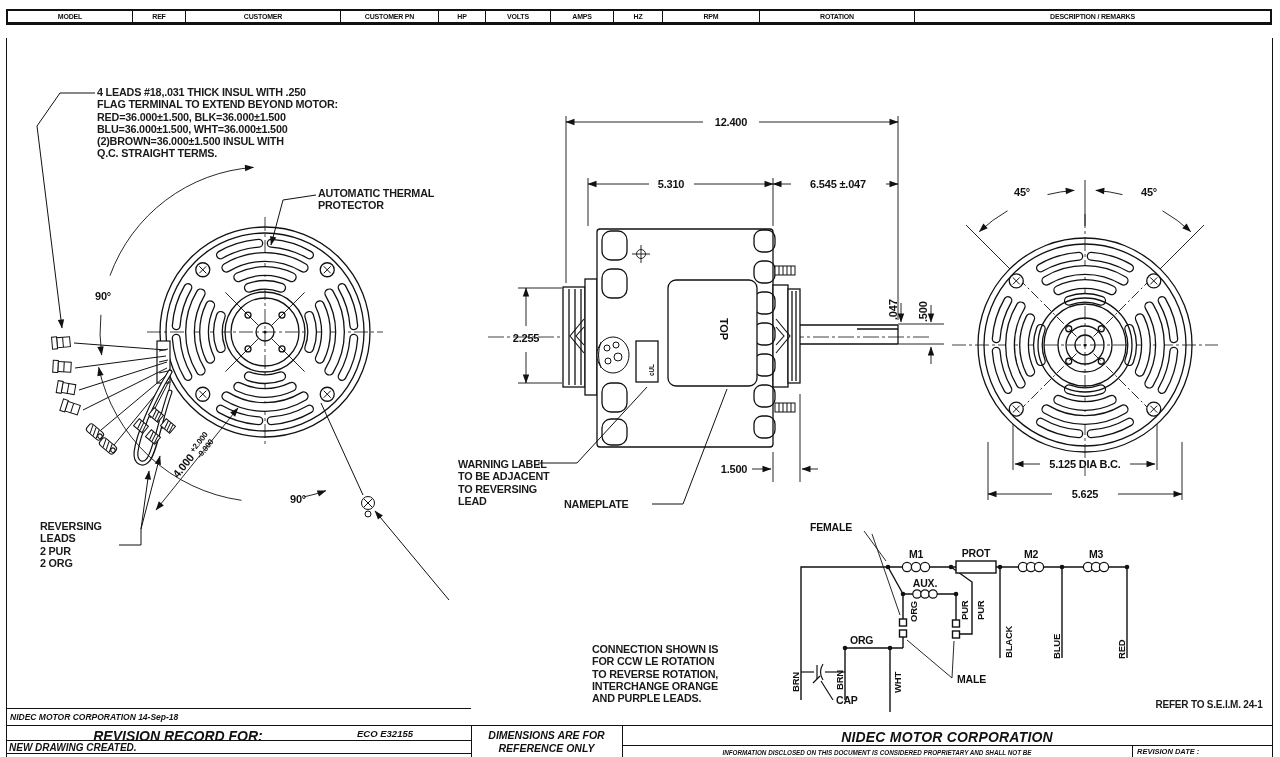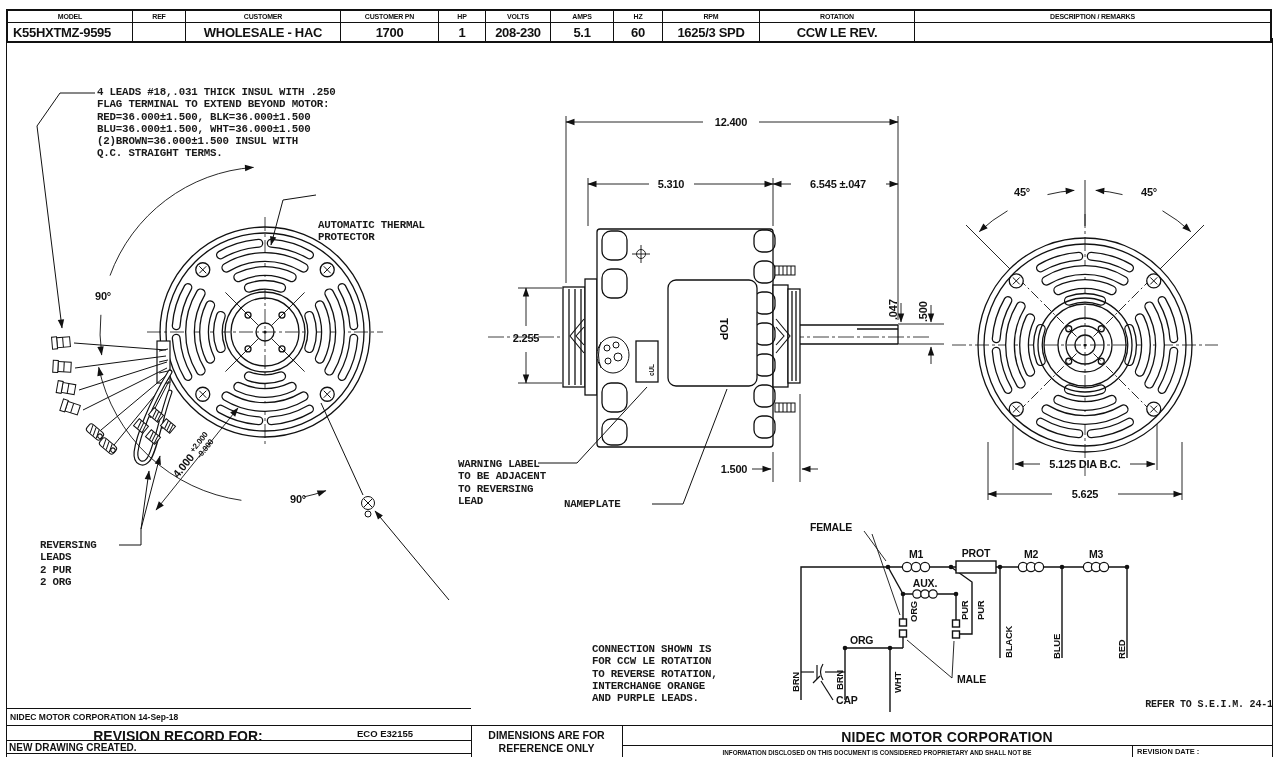--- a/index.html
+++ b/index.html
@@ -1,30 +1,30 @@
 <!DOCTYPE html>
 <html><head>
 <meta charset="utf-8">
 <style>
   html,body{margin:0;padding:0;background:#fff;font-family:"Liberation Sans",sans-serif;}
   .sheet{position:relative;width:1280px;height:757px;background:#fff;overflow:hidden;color:#111;}
   .abs{position:absolute;}
-  .note{position:absolute;font-weight:700;font-size:10.8px;line-height:1.14;letter-spacing:-.2px;white-space:pre-line;color:#1a1a1a;font-family:Liberation Mono, monospace;}
+  .note{position:absolute;font-weight:700;font-size:10.8px;line-height:1.14;letter-spacing:-.2px;white-space:pre-line;color:#1a1a1a;}
   
   .spec{position:absolute;left:6px;top:9px;width:1266px;border:2px solid #111;box-sizing:border-box;background:#fff;}
   .hrow,.vrow{display:flex;}
   .hrow{border-bottom:1.3px solid #111;}
   .hcell{height:11px;display:flex;align-items:center;justify-content:center;font-size:7px;font-weight:700;border-right:1.3px solid #111;box-sizing:border-box;letter-spacing:-.2px;}
   .vcell{height:18px;display:flex;align-items:center;justify-content:center;font-size:13px;font-weight:700;border-right:1.3px solid #111;box-sizing:border-box;letter-spacing:-.3px;}
   .noR{border-right:none !important;}
   .fl{flex:1;}
   
   .hline{position:absolute;border-top:1.4px solid #111;}
   .vline{position:absolute;border-left:1.4px solid #111;}
-  .f{position:absolute;font-weight:700;color:#111;}
+  .f{position:absolute;font-weight:700;color:#111;font-style:italic;}
   .ctr{text-align:center;}
   svg text{fill:#111;stroke:none;font-weight:700;font-family:"Liberation Sans",sans-serif;letter-spacing:-.2px;}
 </style>
 </head>
 <body>
 
 <div class="sheet">
 
   <div class="spec">
     <div class="hrow">
@@ -32,33 +32,20 @@
       <div class="hcell" style="width:53px">REF</div>
       <div class="hcell" style="width:155px">CUSTOMER</div>
       <div class="hcell" style="width:98px">CUSTOMER PN</div>
       <div class="hcell" style="width:47px">HP</div>
       <div class="hcell" style="width:65px">VOLTS</div>
       <div class="hcell" style="width:63px">AMPS</div>
       <div class="hcell" style="width:49px">HZ</div>
       <div class="hcell" style="width:97px">RPM</div>
       <div class="hcell" style="width:155px">ROTATION</div>
       <div class="hcell fl noR">DESCRIPTION / REMARKS</div>
-    </div>
-    <div class="vrow">
-      <div class="vcell" style="width:125px;justify-content:flex-start;padding-left:5px">K55HXTMZ-9595</div>
-      <div class="vcell" style="width:53px"></div>
-      <div class="vcell" style="width:155px">WHOLESALE - HAC</div>
-      <div class="vcell" style="width:98px">1700</div>
-      <div class="vcell" style="width:47px">1</div>
-      <div class="vcell" style="width:65px">208-230</div>
-      <div class="vcell" style="width:63px">5.1</div>
-      <div class="vcell" style="width:49px">60</div>
-      <div class="vcell" style="width:97px">1625/3 SPD</div>
-      <div class="vcell" style="width:155px">CCW LE REV.</div>
-      <div class="vcell fl noR"></div>
     </div>
   </div>
 
   <div class="vline" style="left:6px;top:38px;height:719px"></div>
   <div class="vline" style="left:1272px;top:38px;height:719px"></div>
 
   <svg class="abs" style="left:0;top:0" width="1280" height="757" viewBox="0 0 1280 757">
     <defs>
       <marker id="ar" markerUnits="userSpaceOnUse" markerWidth="10" markerHeight="8" refX="9" refY="4" orient="auto">
           <path d="M0.5,0.8 L9.5,4 L0.5,7.2 z" fill="#111"></path>
@@ -542,23 +529,23 @@
       <text transform="translate(1125,659) rotate(-90)" font-size="9.5">RED</text>
     </g>
   </svg>
 
   <div class="note" style="left:97px;top:86px;">4 LEADS #18,.031 THICK INSUL WITH .250
 FLAG TERMINAL TO EXTEND BEYOND MOTOR:
 RED=36.000±1.500, BLK=36.000±1.500
 BLU=36.000±1.500, WHT=36.000±1.500
 (2)BROWN=36.000±1.500 INSUL WITH
 Q.C. STRAIGHT TERMS.</div>
-  <div class="note" style="left:318px;top:187px;margin-top:32px;">AUTOMATIC THERMAL
+  <div class="note" style="left:318px;top:187px;">AUTOMATIC THERMAL
 PROTECTOR</div>
-  <div class="note" style="left:40px;top:539px;">REVERSING
+  <div class="note" style="left:40px;top:520px;">REVERSING
 LEADS
 2 PUR
 2 ORG</div>
   <div class="note" style="left:458px;top:458px;">WARNING LABEL
 TO BE ADJACENT
 TO REVERSING
 LEAD</div>
   <div class="note" style="left:564px;top:498px;">NAMEPLATE</div>
   <div class="note" style="left:592px;top:643px;">CONNECTION SHOWN IS
 FOR CCW LE ROTATION

